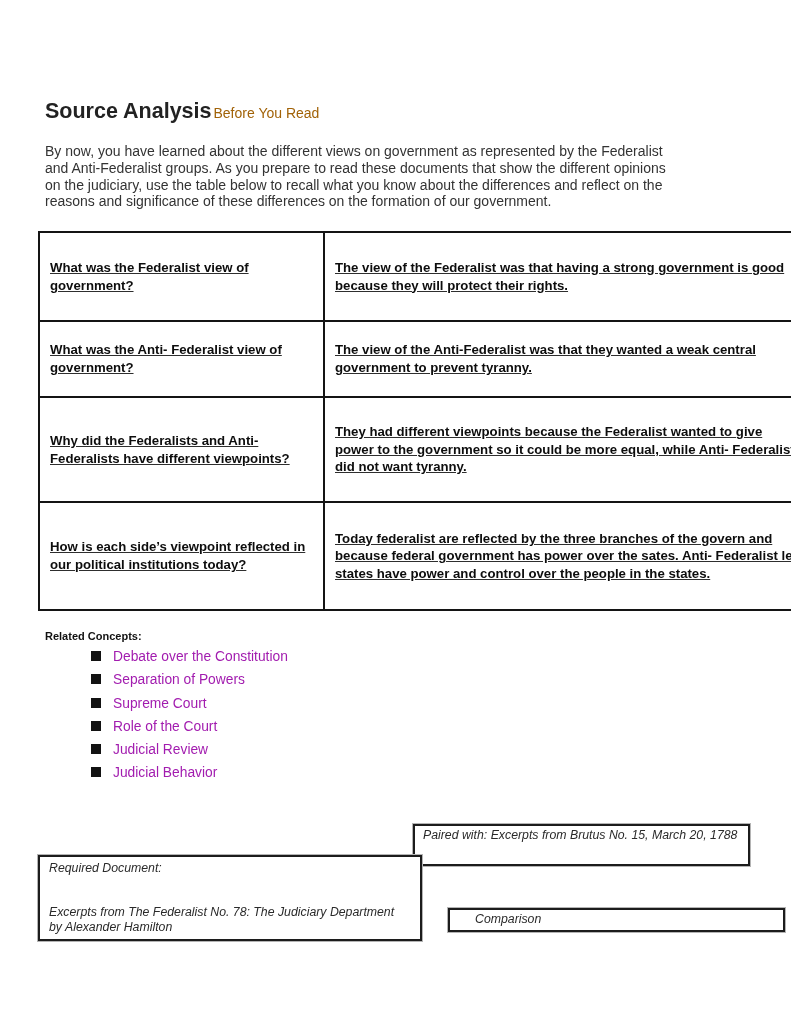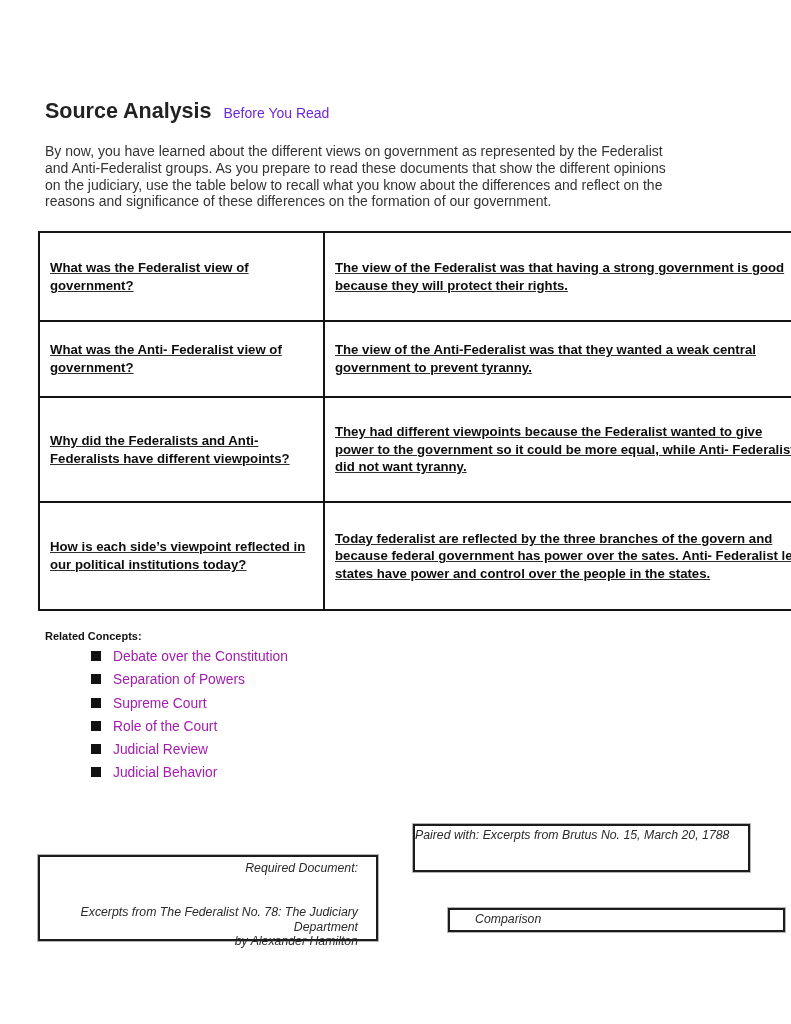--- a/index.html
+++ b/index.html
@@ -8,21 +8,21 @@
   .page {
     position: relative;
     width: 791px;
     height: 1024px;
     background: #ffffff;
     color: #2e2e2e;
     overflow: hidden;
   }
   .title-row { position: absolute; left: 45px; top: 99px; white-space: nowrap; }
   .title-main { font-size: 21.5px; color: #222; font-weight: bold; }
-  .title-sub { font-size: 14px; color: #6d28d9; margin-left: 12px; }
+  .title-sub { font-size: 14px; color: #a16207; margin-left: 2px; }
   .intro { position: absolute; left: 45px; top: 143px; width: 710px; }
   .intro-line { font-size: 14px; line-height: 16.8px; color: #333; white-space: nowrap; }
   .qa-table {
     position: absolute; left: 38px; top: 231px; width: 776px;
     border-collapse: collapse; table-layout: fixed; text-decoration: underline;
   }
   .qa-table td {
     border: 2px solid #141414;
     vertical-align: middle;
     font-weight: bold;
@@ -52,22 +52,22 @@
   .box {
     position: absolute;
     border: 2px solid #1c1c1c;
     box-shadow: 0 0 0 1px #b4b4b4;
     background: #fff;
     font-style: italic;
     font-size: 12.3px;
     line-height: 14.8px;
     color: #2a2a2a;
   }
-  .paired-box { left: 413px; top: 824px; width: 337px; height: 48px; padding: 2px 0; }
-  .required-box { left: 38px; top: 855px; width: 340px; height: 86px; padding: 4px 18px; text-align: right; }
+  .paired-box { left: 413px; top: 824px; width: 337px; height: 42px; padding: 2px 8px; }
+  .required-box { left: 38px; top: 855px; width: 384px; height: 86px; padding: 4px 9px; }
   .required-spacer { height: 29px; }
   .comparison-box { left: 413px; top: 908px; width: 337px; height: 24px; padding: 2px 25px; margin-left: 35px; }
 </style>
 </head>
 <body>
 
 <div class="page">
 
   <div class="title-row">
     <span class="title-main">Source Analysis</span><span class="title-sub">Before You Read</span>

